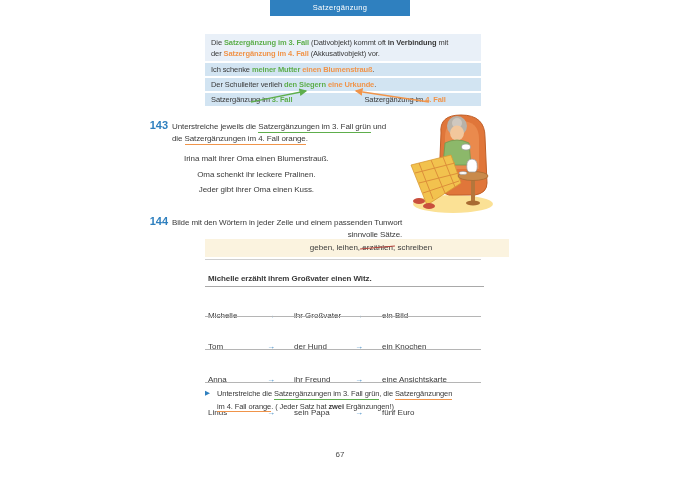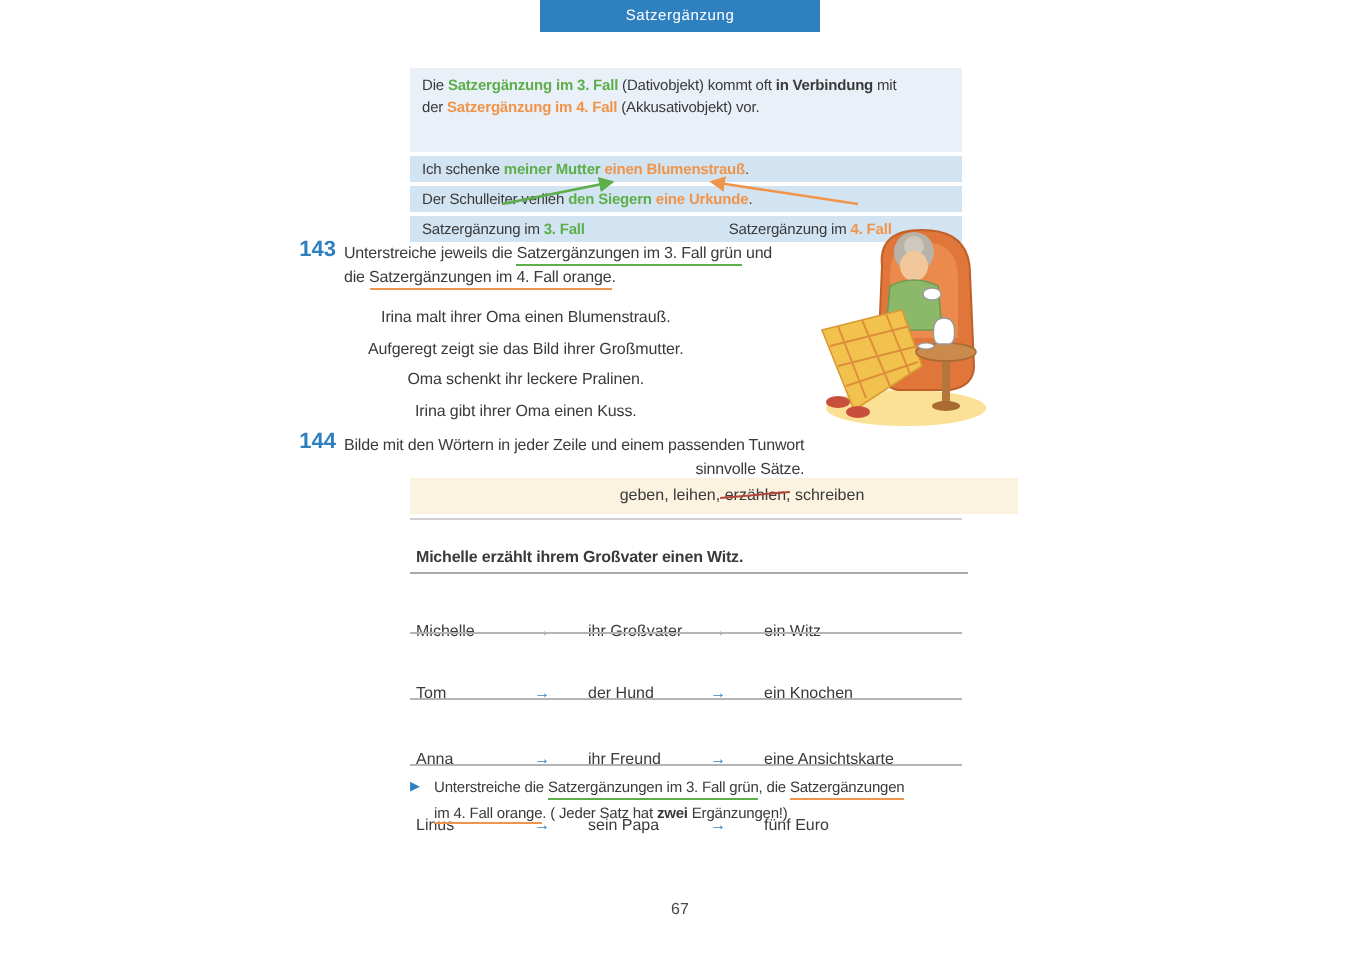--- a/index.html
+++ b/index.html
@@ -8,21 +8,21 @@
     font-family:"Liberation Sans",sans-serif;color:#3a3a3a;overflow:hidden;
   }
   
   .tab{
     position:absolute;left:270px;top:0;width:140px;height:16px;
     background:#2f80bf;color:#fff;font-size:7.5px;line-height:16px;
     text-align:center;letter-spacing:.3px;
   }
   
   .infobox{position:absolute;left:205px;top:34px;width:276px;}
-  .sec-rule{background:#e9f0f8;padding:4px 6px 17px 6px;}
+  .sec-rule{background:#e9f0f8;padding:4px 6px 2px 6px;}
   .sec-row{background:#d2e4f2;padding:0 6px;height:13px;line-height:13px;margin-top:2px;position:relative;}
   .line{white-space:nowrap;font-size:7.5px;line-height:10.5px;letter-spacing:-0.1px;}
   .sec-row .line{line-height:13px;}
   .tgreen{color:#5eae4c;font-weight:bold;}
   .torange{color:#f0944a;font-weight:bold;}
   .tbold{font-weight:bold;}
   .box-arrows{position:absolute;left:0;top:0;pointer-events:none;}
   .case-row{display:flex;}
   .case-label2{margin-left:72px;}
   
@@ -112,23 +112,22 @@
   <div class="exnum" style="top:119px;">143</div>
   <div class="instr" style="top:121px;">
     <div class="line"><span>Unterstreiche jeweils die </span><span class="ugreen">Satzergänzungen im 3. Fall grün</span><span> und</span>
     </div>
     <div class="line"><span>die </span><span class="uorange">Satzergänzungen im 4. Fall orange</span><span>.</span>
     </div>
   </div>
 
   <div class="sentences">
     <div class="line">Irina malt ihrer Oma einen Blumenstrauß.</div>
-    <div class="line">Aufgeregt zeigt sie das Bild ihrer Großmutter.</div>
     <div class="line">Oma schenkt ihr leckere Pralinen.</div>
-    <div class="line">Irina gibt ihrer Oma einen Kuss.</div>
+    <div class="line">Jeder gibt ihrer Oma einen Kuss.</div>
   </div>
 
   <svg class="illu" width="84" height="104" viewBox="0 0 84 104">
     <ellipse cx="44" cy="93" rx="40" ry="9" fill="#fbe195"></ellipse>
 
     <path d="M32,22 Q30,4 52,4 Q76,4 76,26 L78,72 Q78,82 66,84 L40,84 Q30,82 30,70 Z" fill="#e0763a" stroke="#c05f28" stroke-width="1"></path>
     <path d="M36,26 Q36,10 52,10 Q70,10 70,28 L70,58 L36,58 Z" fill="#ea8a4d"></path>
 
     <circle cx="48" cy="15" r="10" fill="#b8b2a8"></circle>
     <circle cx="48" cy="12" r="5" fill="#cfc8bf"></circle>
@@ -162,21 +161,21 @@
   </div>
 
   <div class="wtable">
     <div class="hairline" style="top:3px;"></div>
 
     <div class="trow" style="top:7px;">
       <span class="c-name">Michelle</span>
       <span class="c-a1">→</span>
       <span class="c-recip">ihr Großvater</span>
       <span class="c-a2">→</span>
-      <span class="c-obj">ein Witz</span>
+      <span class="c-obj">ein Bild</span>
     </div>
     <div class="sample-answer" style="top:18px;">Michelle erzählt ihrem Großvater einen Witz.</div>
 
     <div class="trow" style="top:38px;">
       <span class="c-name">Tom</span>
       <span class="c-a1">→</span>
       <span class="c-recip">der Hund</span>
       <span class="c-a2">→</span>
       <span class="c-obj">ein Knochen</span>
     </div>

